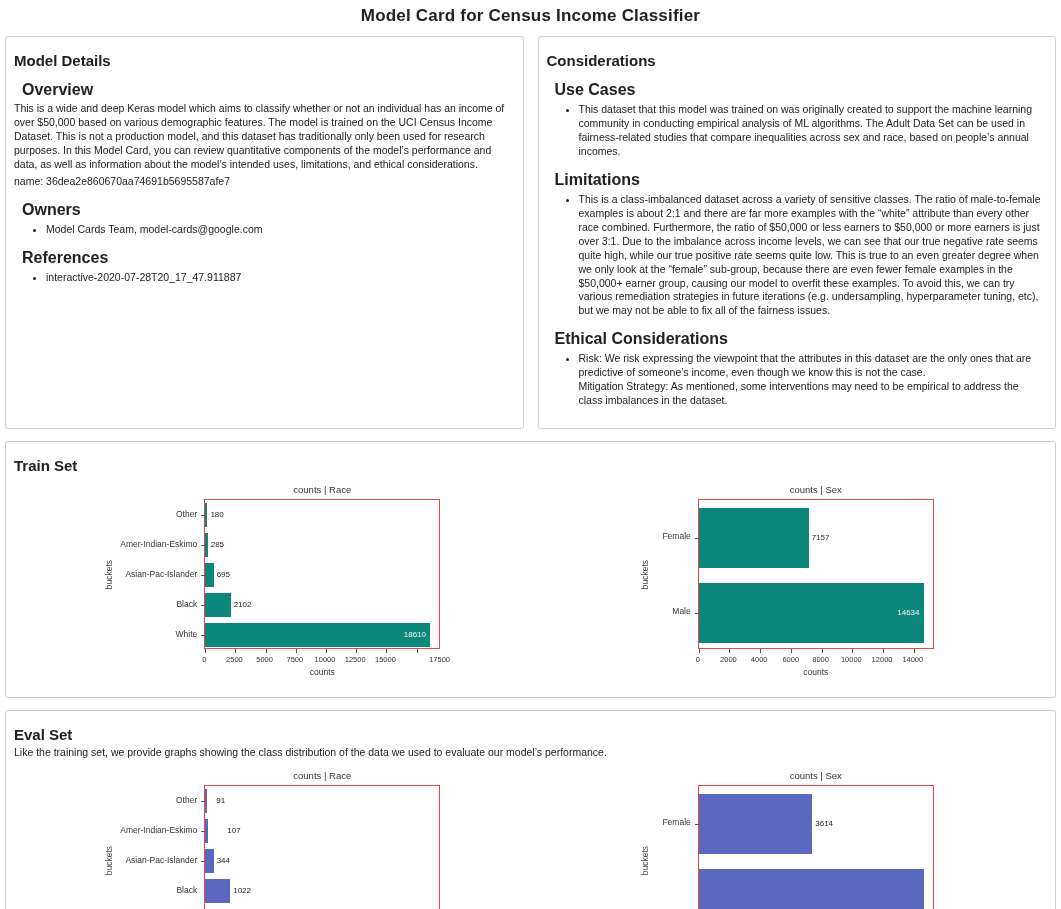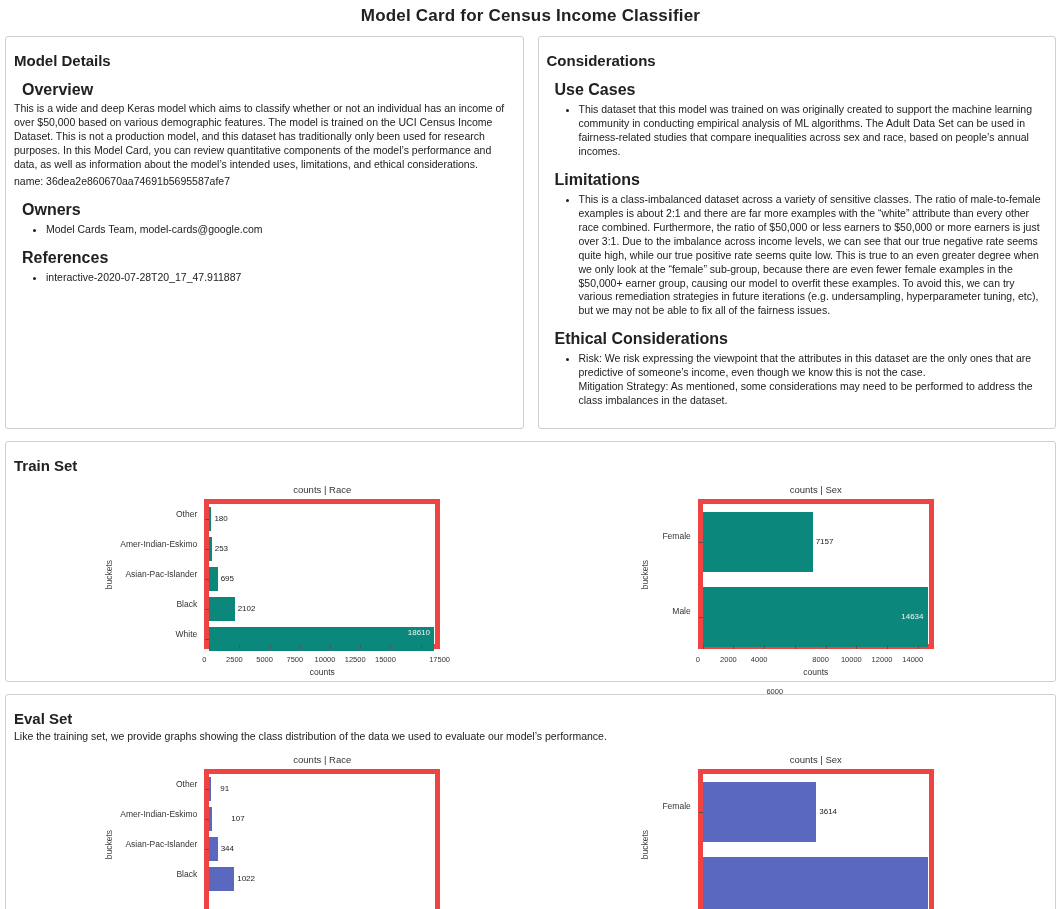--- a/index.html
+++ b/index.html
@@ -12,38 +12,38 @@
   .page-title {
     font-size:17px; font-weight:bold; text-align:center;
     margin:6px 0 10px 0; letter-spacing:0.2px;
   }
   .top-row { display:flex; gap:14px; margin:0 5px; align-items:stretch; }
   .card {
     background:#fff; border:1px solid #cfcfcf; border-radius:3px;
     padding:13px 12px 16px 8px;
   }
   .top-row .card { flex:1 1 0; }
-  .full-card { margin:12px 5px 0 5px; padding-bottom:4px; }
+  .full-card { margin:12px 5px 0 5px; padding-bottom:20px; }
   .card h2 { font-size:15px; font-weight:bold; margin:2px 0 2px 0; }
   .card h3 { font-size:16px; font-weight:bold; margin:12px 0 3px 8px; }
   .card p  { font-size:10.5px; line-height:1.33; margin:3px 0; }
   .card ul { font-size:10.5px; line-height:1.33; margin:4px 0; padding-left:32px; }
   .card li { margin:2px 0; }
   .section-desc { font-size:10.5px; margin:5px 0 0 0; }
 
   .charts-row { display:flex; margin-top:10px; }
   .chart-slot { flex:1 1 0; display:flex; justify-content:center; }
 
   .chart-title { font-size:9.5px; color:#333; text-align:center; margin-bottom:4px; white-space:nowrap; }
   .chart-mid { display:flex; }
   .chart-ylabel { display:flex; align-items:center; justify-content:center; font-size:8.5px; color:#444; }
   .chart-ylabel span { writing-mode:vertical-rl; transform:rotate(180deg); }
   .chart-cats { position:relative; }
   .cat-label { position:absolute; right:7px; font-size:8.5px; color:#333; white-space:nowrap; }
-  .plot { position:relative; border:5px solid #ef4444; background:#fff; }
+  .plot { position:relative; border:1px solid #ef4444; background:#fff; }
   .bar { position:absolute; left:0; }
   .val-label { position:absolute; font-size:8px; white-space:nowrap; }
   .ytick-mark { position:absolute; left:-4px; width:4px; height:1px; background:#555; }
   .xtick-mark { position:absolute; bottom:-5px; width:1px; height:4px; background:#555; }
   .xtick-row { position:relative; height:11px; margin-top:6px; }
   .xtick-label { position:absolute; top:0; transform:translateX(-50%); font-size:7.5px; color:#333; white-space:nowrap; }
   .chart-xlabel { font-size:8.5px; color:#333; text-align:center; margin-top:1px; }
 </style>
 </head>
 <body>
@@ -72,21 +72,21 @@
     <h3>Use Cases</h3>
     <ul>
       <li>This dataset that this model was trained on was originally created to support the machine learning community in conducting empirical analysis of ML algorithms. The Adult Data Set can be used in fairness-related studies that compare inequalities across sex and race, based on people’s annual incomes.</li>
     </ul>
     <h3>Limitations</h3>
     <ul>
       <li>This is a class-imbalanced dataset across a variety of sensitive classes. The ratio of male-to-female examples is about 2:1 and there are far more examples with the “white” attribute than every other race combined. Furthermore, the ratio of $50,000 or less earners to $50,000 or more earners is just over 3:1. Due to the imbalance across income levels, we can see that our true negative rate seems quite high, while our true positive rate seems quite low. This is true to an even greater degree when we only look at the “female” sub-group, because there are even fewer female examples in the $50,000+ earner group, causing our model to overfit these examples. To avoid this, we can try various remediation strategies in future iterations (e.g. undersampling, hyperparameter tuning, etc), but we may not be able to fix all of the fairness issues.</li>
     </ul>
     <h3>Ethical Considerations</h3>
     <ul>
-      <li><span>Risk: We risk expressing the viewpoint that the attributes in this dataset are the only ones that are predictive of someone’s income, even though we know this is not the case.</span><br><span>Mitigation Strategy: As mentioned, some considerations may need to be performed to address the class imbalances in the dataset.</span></li>
+      <li><span>Risk: We risk expressing the viewpoint that the attributes in this dataset are the only ones that are predictive of someone’s income, even though we know this is not the case.</span><br><span>Mitigation Strategy: As mentioned, some interventions may need to be empirical to address the class imbalances in the dataset.</span></li>
     </ul>
   </section>
 
 </div>
 
 <section class="card full-card">
   <h2>Train Set</h2>
   <div class="charts-row">
     <div class="chart-slot">
         <div class="chart">
@@ -101,30 +101,30 @@
               <span class="cat-label" style="top: 69.5px;">Asian-Pac-Islander</span>
               <span class="cat-label" style="top: 99.5px;">Black</span>
               <span class="cat-label" style="top: 129.5px;">White</span>
             </div>
             <div class="plot" style="width: 236px; height: 150px;">
               <span class="ytick-mark" style="top: 15px;"></span>
               <div class="bar" style="top: 3px; height: 24px; width: 2.17389px; background: rgb(11, 135, 123);"></div>
               <span class="val-label" style="top: 10px; left: 5.17389px; color: rgb(34, 34, 34);">180</span>
               <span class="ytick-mark" style="top: 45px;"></span>
               <div class="bar" style="top: 33px; height: 24px; width: 2.46374px; background: rgb(11, 135, 123);"></div>
-              <span class="val-label" style="top: 40px; left: 5.46374px; color: rgb(34, 34, 34);">253</span>
+              <span class="val-label" style="top: 40px; left: 5.46374px; color: rgb(34, 34, 34);">285</span>
               <span class="ytick-mark" style="top: 75px;"></span>
               <div class="bar" style="top: 63px; height: 24px; width: 8.39363px; background: rgb(11, 135, 123);"></div>
               <span class="val-label" style="top: 70px; left: 11.3936px; color: rgb(34, 34, 34);">695</span>
               <span class="ytick-mark" style="top: 105px;"></span>
               <div class="bar" style="top: 93px; height: 24px; width: 25.3862px; background: rgb(11, 135, 123);"></div>
               <span class="val-label" style="top: 100px; left: 28.3862px; color: rgb(34, 34, 34);">2102</span>
               <span class="ytick-mark" style="top: 135px;"></span>
               <div class="bar" style="top: 123px; height: 24px; width: 224.756px; background: rgb(11, 135, 123);"></div>
-              <span class="val-label" style="top: 124px; left: 220.756px; transform: translateX(-100%); color: rgb(245, 245, 245);">18610</span>
+              <span class="val-label" style="top: 130px; left: 220.756px; transform: translateX(-100%); color: rgb(245, 245, 245);">18610</span>
               <span class="xtick-mark" style="left: 0px;"></span>
               <span class="xtick-mark" style="left: 30.1929px;"></span>
               <span class="xtick-mark" style="left: 60.3859px;"></span>
               <span class="xtick-mark" style="left: 90.5788px;"></span>
               <span class="xtick-mark" style="left: 120.772px;"></span>
               <span class="xtick-mark" style="left: 150.965px;"></span>
               <span class="xtick-mark" style="left: 181.158px;"></span>
               <span class="xtick-mark" style="left: 211.35px;"></span>
             </div>
           </div>
@@ -166,21 +166,21 @@
               <span class="xtick-mark" style="left: 122.869px;"></span>
               <span class="xtick-mark" style="left: 153.586px;"></span>
               <span class="xtick-mark" style="left: 184.303px;"></span>
               <span class="xtick-mark" style="left: 215.02px;"></span>
             </div>
           </div>
           <div class="xtick-row" style="margin-left: 60px; width: 236px;">
             <span class="xtick-label" style="left: 0px;">0</span>
             <span class="xtick-label" style="left: 30.7172px;">2000</span>
             <span class="xtick-label" style="left: 61.4343px;">4000</span>
-            <span class="xtick-label" style="left: 77px; margin-top: 32px;">6000</span>
+            <span class="xtick-label" style="left: 93px;">6000</span>
             <span class="xtick-label" style="left: 122.869px;">8000</span>
             <span class="xtick-label" style="left: 153.586px;">10000</span>
             <span class="xtick-label" style="left: 184.303px;">12000</span>
             <span class="xtick-label" style="left: 215.02px;">14000</span>
           </div>
           <div class="chart-xlabel" style="margin-left: 60px; width: 236px;">counts</div>
         </div>
       </div>
   </div>
 </section>

